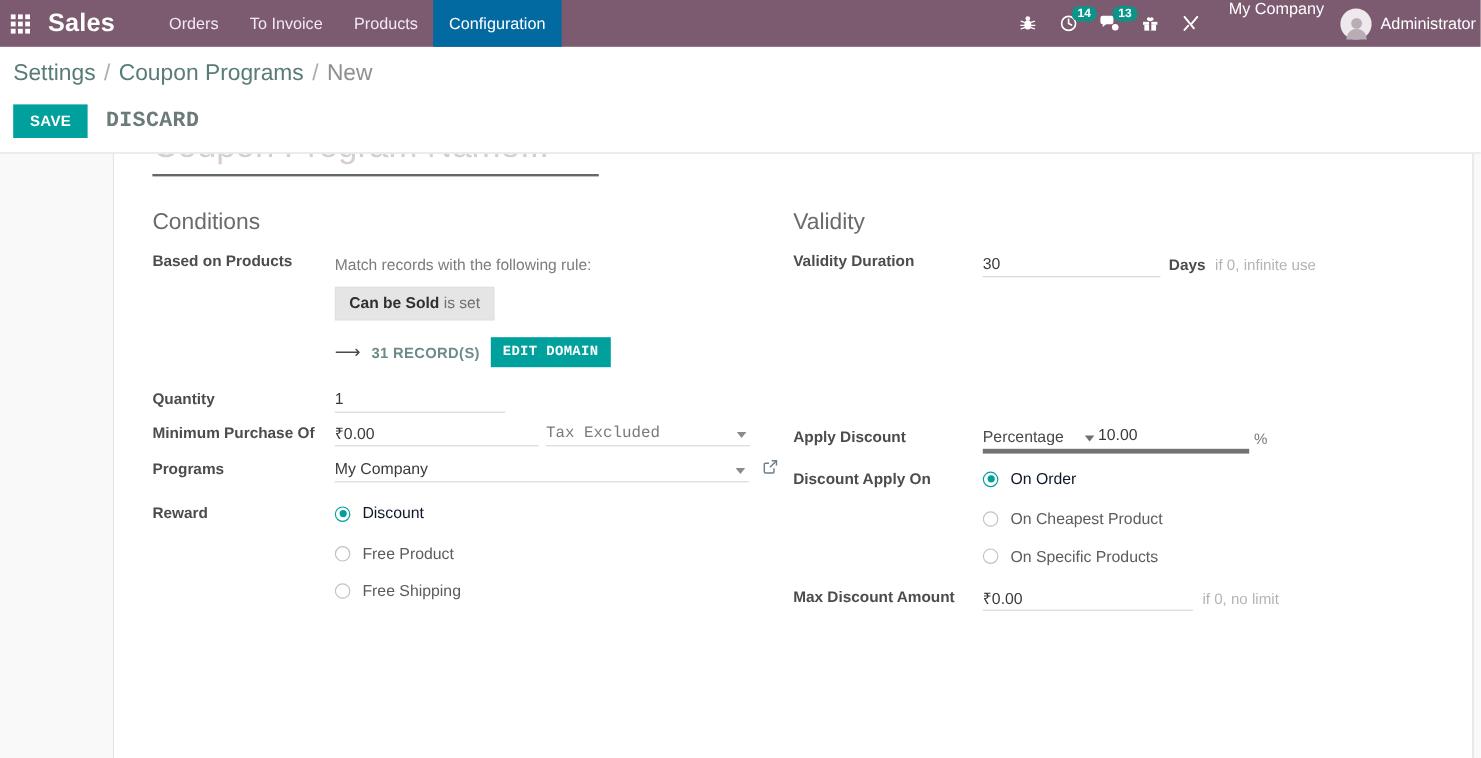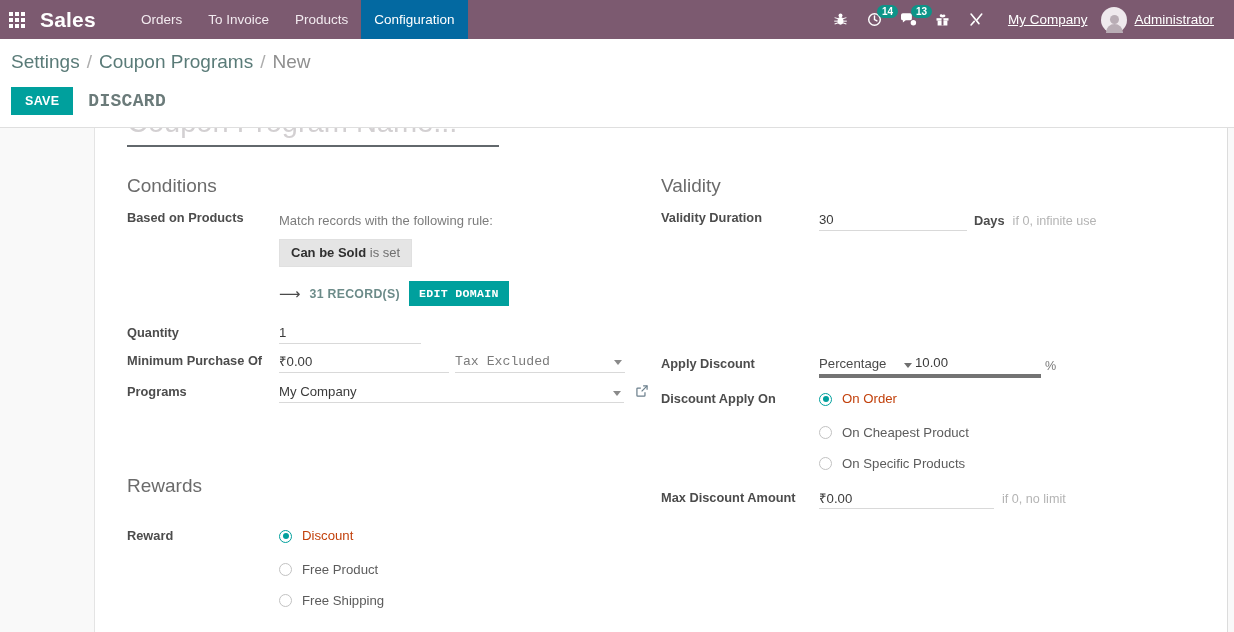--- a/index.html
+++ b/index.html
@@ -47,24 +47,22 @@
     font-size: 13.5px;
     color: #f2eaef;
     cursor: pointer;
     white-space: nowrap;
   }
   .menu-item.active { background: #0369a1; color:#ffffff; }
 
   .nav-right {
     margin-left: auto;
     display: flex;
-    align-items: center;
     height: 39px;
-    padding-right: 16px;
-    text-decoration: underline;
+    padding-right: 0;
   }
   .nav-icon {
     position: relative;
     width: 34px; height: 39px;
     display: flex; align-items: center; justify-content: center;
     cursor: pointer;
     color: #ffffff;
   }
   .nav-icon svg { display:block; }
   .badge {
@@ -364,21 +362,21 @@
   }
   .rd.on::after {
     content: "";
     position: absolute;
     left: 2.5px; top: 2.5px;
     width: 6px; height: 6px;
     border-radius: 50%;
     background: #00a09d;
   }
   .rd-label { font-size: 13.2px; color: #5c5c5c; margin-left: 10px; }
-  .rd-label.sel { color: #c2410c; }
+  .rd-label.sel { color: #0f172a; }
 </style>
 </head>
 <body>
 
 <div class="navbar">
   <div class="apps-btn">
     <span class="apps-grid">
       <i></i>
         <i></i>
         <i></i>
@@ -543,21 +541,20 @@
                       <path d="M13.8 2.2 L7.6 8.4"></path>
                       <path d="M11.4 9.4v3.6a.9.9 0 0 1-.9.9H3.1a.9.9 0 0 1-.9-.9V5.5a.9.9 0 0 1 .9-.9h3.6"></path>
                     </svg>
                   </span>
                 </div>
               </td>
             </tr>
           </tbody>
             </table>
 
-          <div class="group-title rewards">Rewards</div>
 
           <table class="fields">
             <tbody>
                 <tr>
               <td class="lbl" style="padding-top:18px">Reward</td>
               <td class="val" style="padding-top:16px">
                 <div class="radio-row">
                   <span class="rd on"></span>
                   <span class="rd-label sel">Discount</span>
                 </div>

